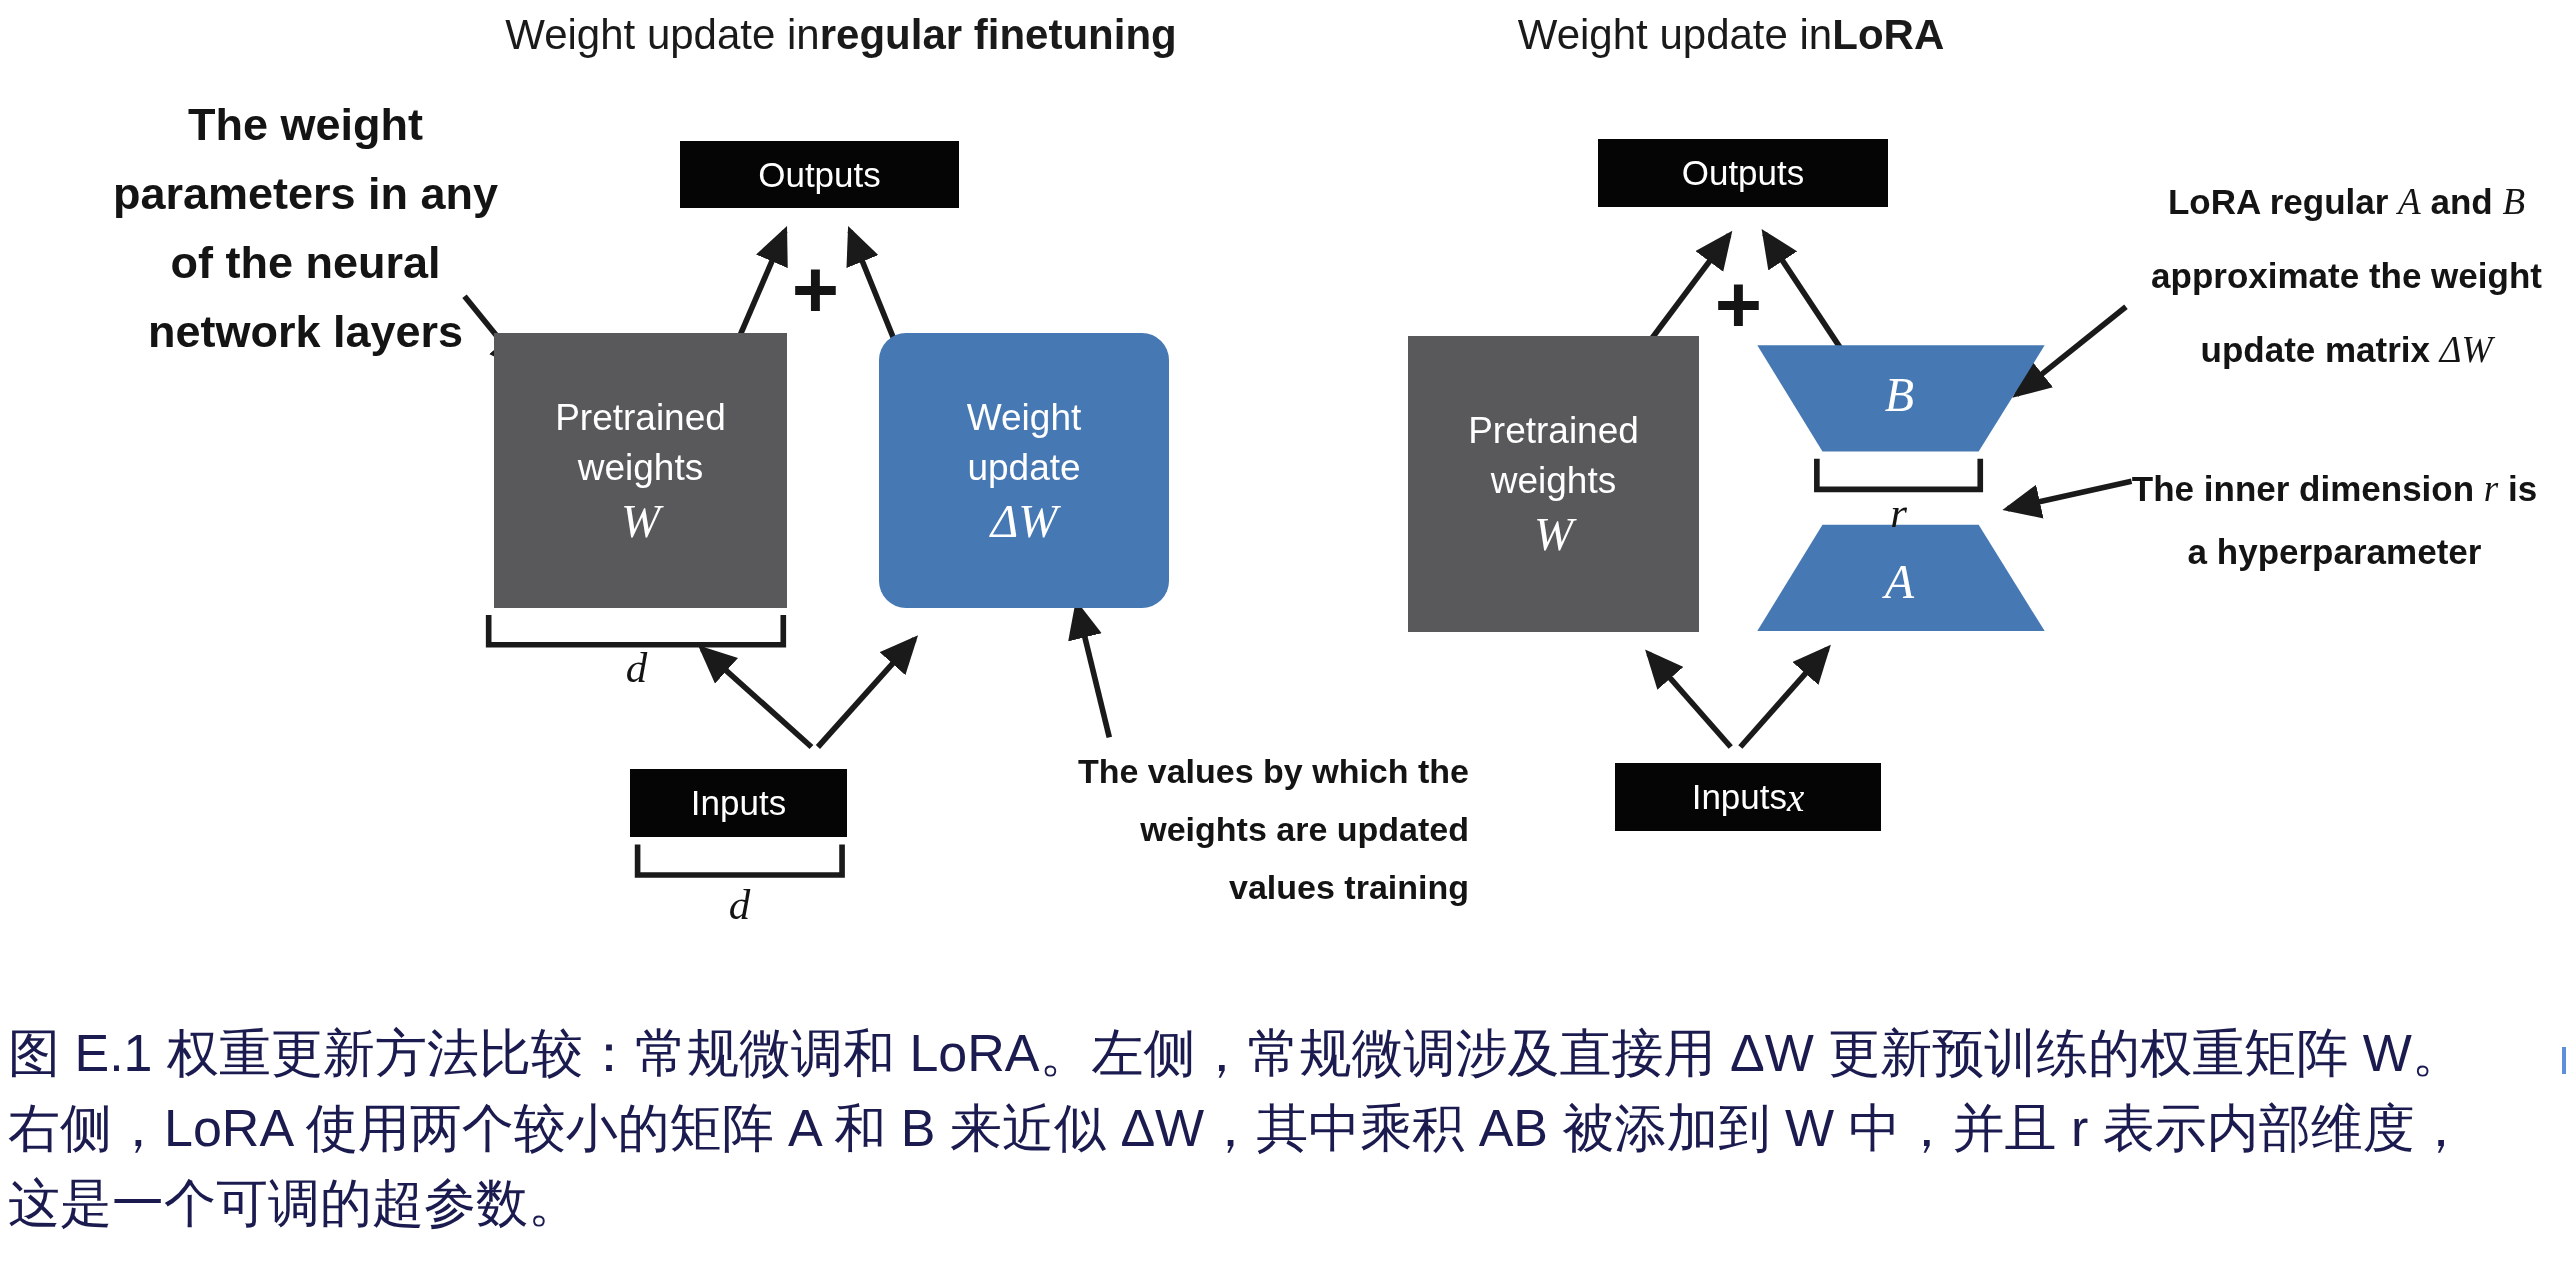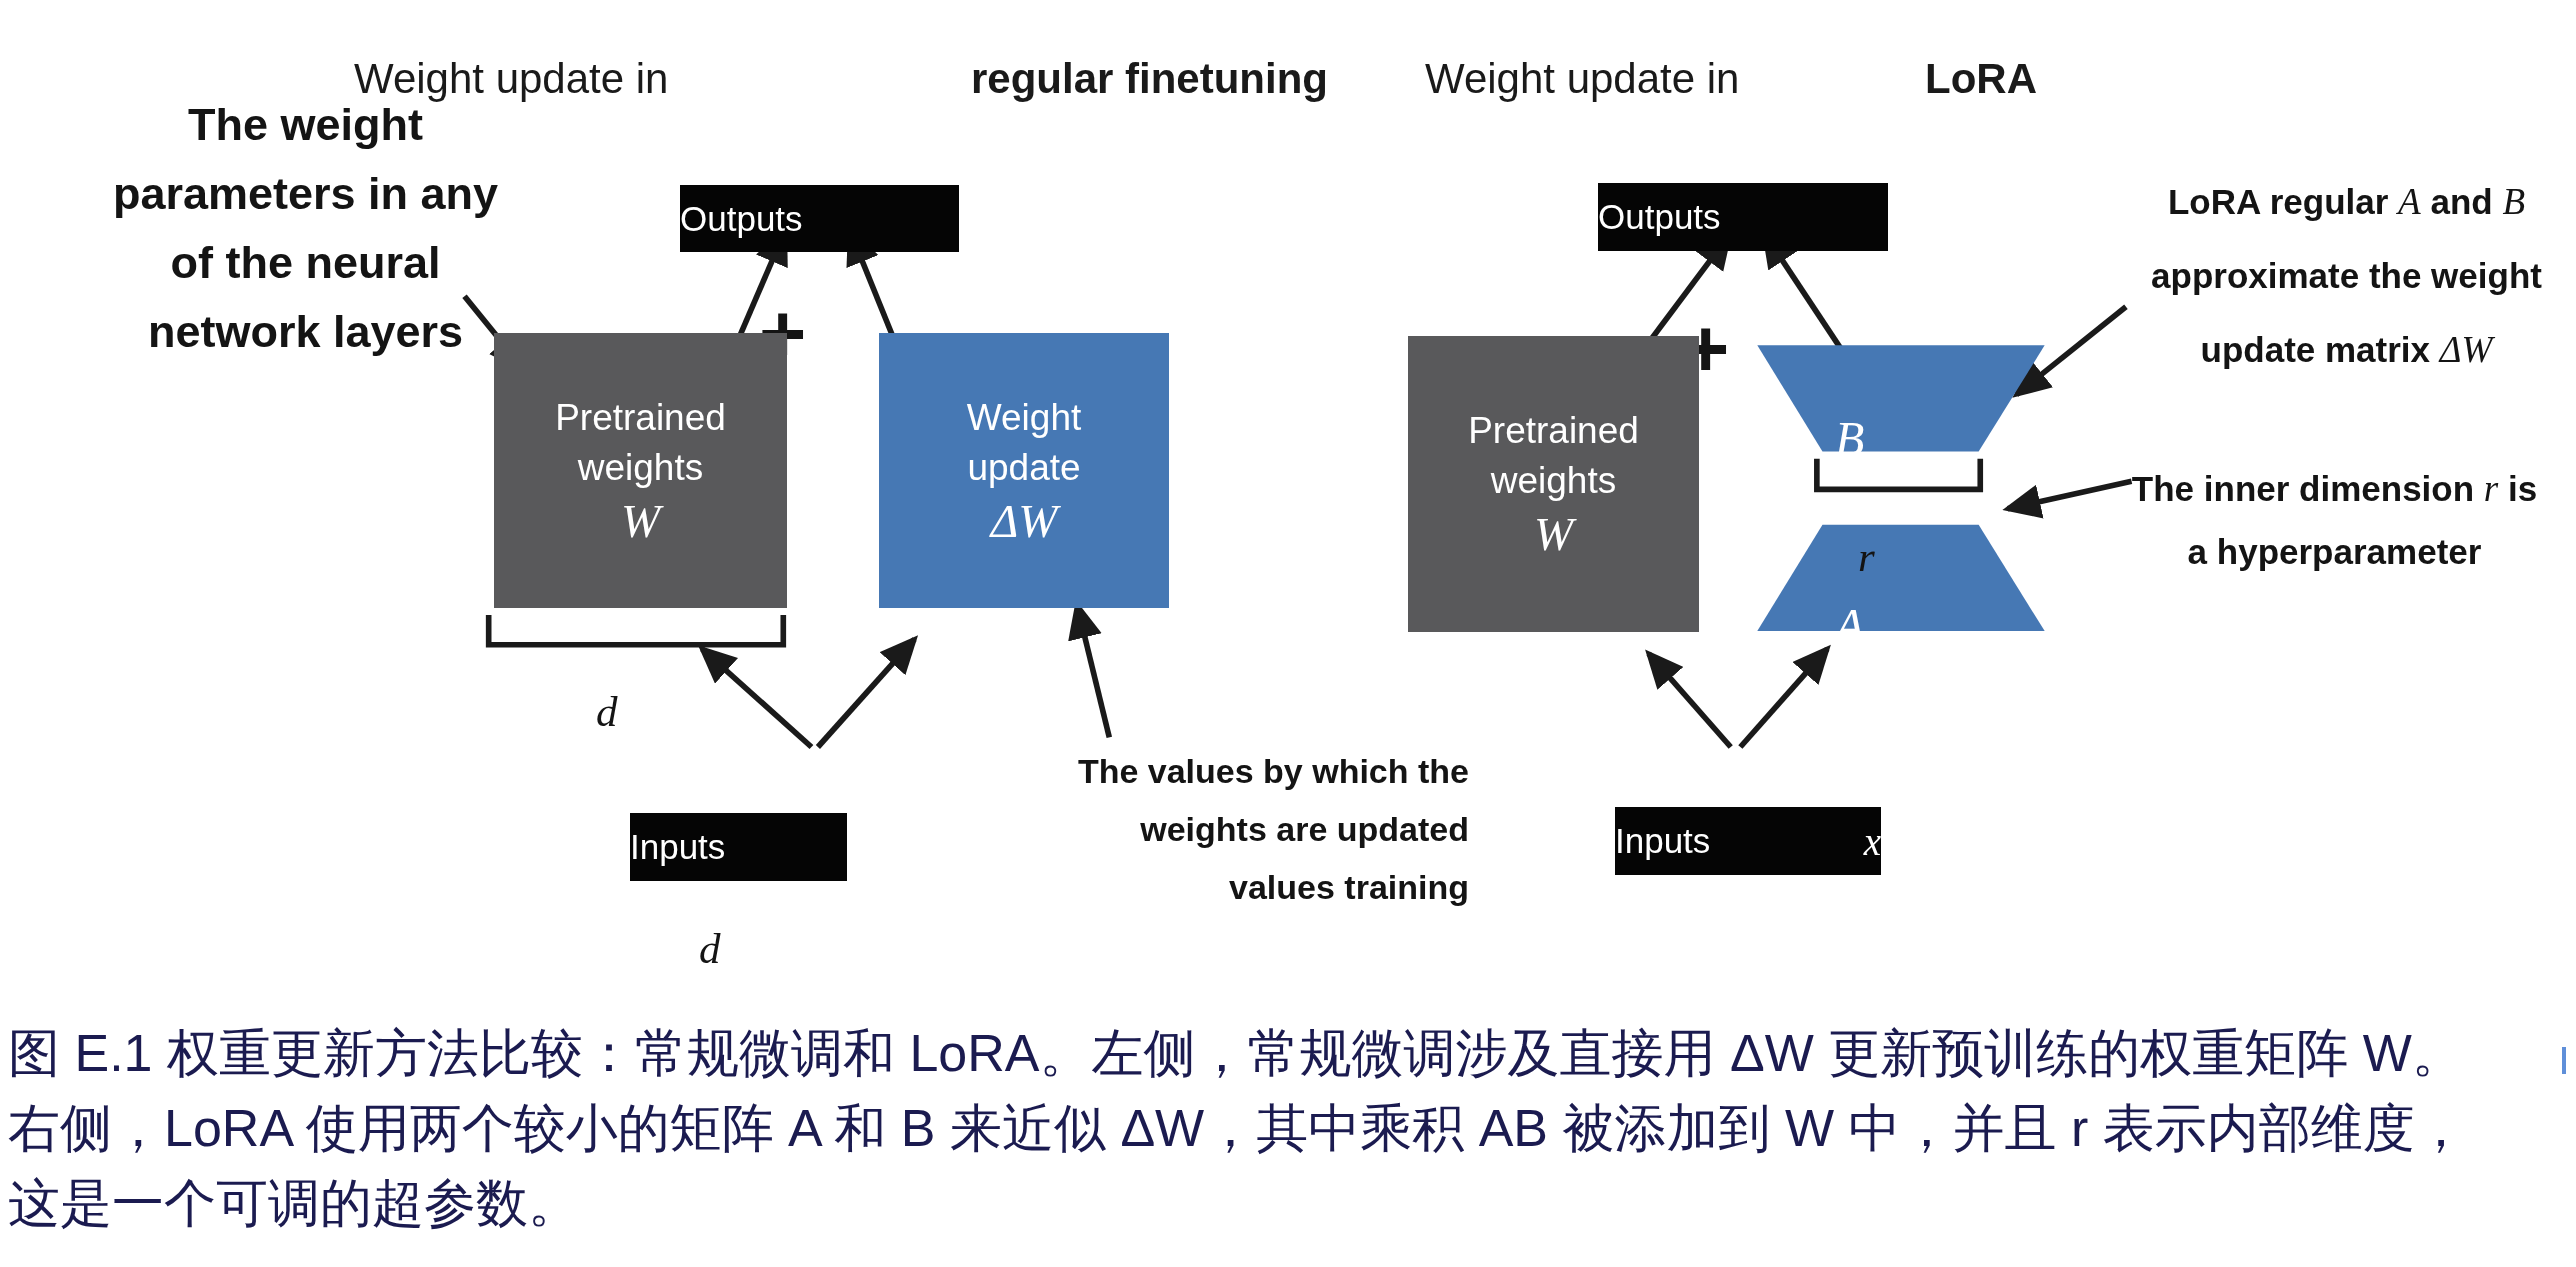--- a/index.html
+++ b/index.html
@@ -1,20 +1,20 @@
 <!DOCTYPE html>
 <html style="font-size:13px"><head>
 <meta charset="utf-8">
 <style>
   html,body{margin:0;padding:0;background:#ffffff;}
   #canvas{position:relative;width:2576px;height:1267px;background:#ffffff;overflow:hidden;
           font-family:"Liberation Sans",sans-serif;color:#1a1a1a;}
   #connector-layer{position:absolute;left:0;top:0;width:2576px;height:1267px;z-index:1;}
   .abs{position:absolute;z-index:2;}
-  .center{display:flex;align-items:center;justify-content:space-between;text-align:center;margin-top:44px;}
+  .center{display:flex;align-items:center;justify-content:center;text-align:center;}
   .col{display:flex;flex-direction:column;align-items:center;justify-content:center;text-align:center;}
 
   .panel-title{font-size:42px;font-weight:400;white-space:nowrap;}
   .panel-title .bold{font-weight:700;}
 
   .annot{font-weight:700;text-align:center;color:#141414;}
   .annot-weights{font-size:45px;line-height:69px;}
   .annot-values{font-size:34px;line-height:58px;}
   .annot-lora{font-size:35px;line-height:74px;}
   .annot-rank{font-size:35px;line-height:63px;}
@@ -85,21 +85,21 @@
   </div>
 
   <div class="abs plus center" style="left:759px;top:233px;width:113px;height:113px;">+</div>
 
   <div class="abs matrix-box gray-fill col" style="left:494px;top:333px;width:293px;height:275px;">
     <div>Pretrained</div>
     <div>weights</div>
     <div class="mathline">W</div>
   </div>
 
-  <div class="abs matrix-box blue-fill col" style="left:879px;top:333px;width:290px;height:275px;">
+  <div class="abs matrix-box blue-fill col" style="left:879px;top:333px;width:290px;height:275px;border-radius:27px;">
     <div>Weight</div>
     <div>update</div>
     <div class="mathline">ΔW</div>
   </div>
 
   <div class="abs dim-label center" style="left:596px;top:642px;width:81px;height:50px;">d</div>
 
   <div class="abs io-box center" style="left:630px;top:769px;width:217px;height:68px;">
     <span>Inputs</span>
   </div>

